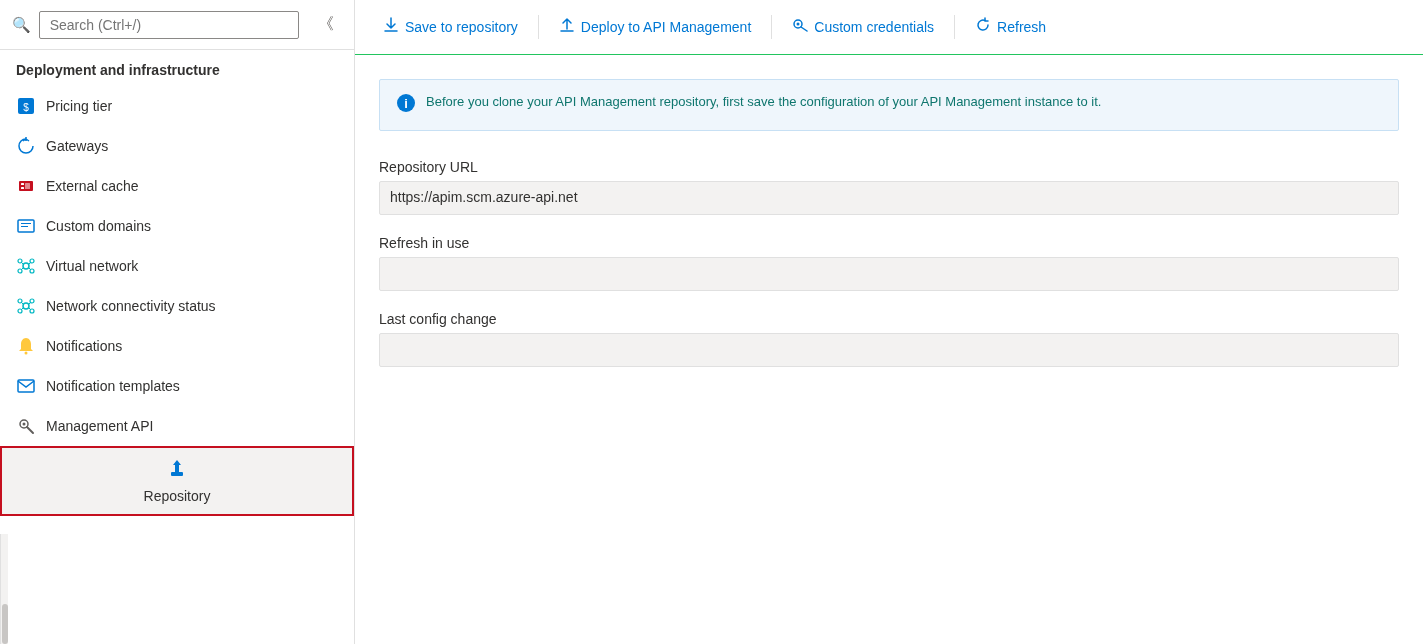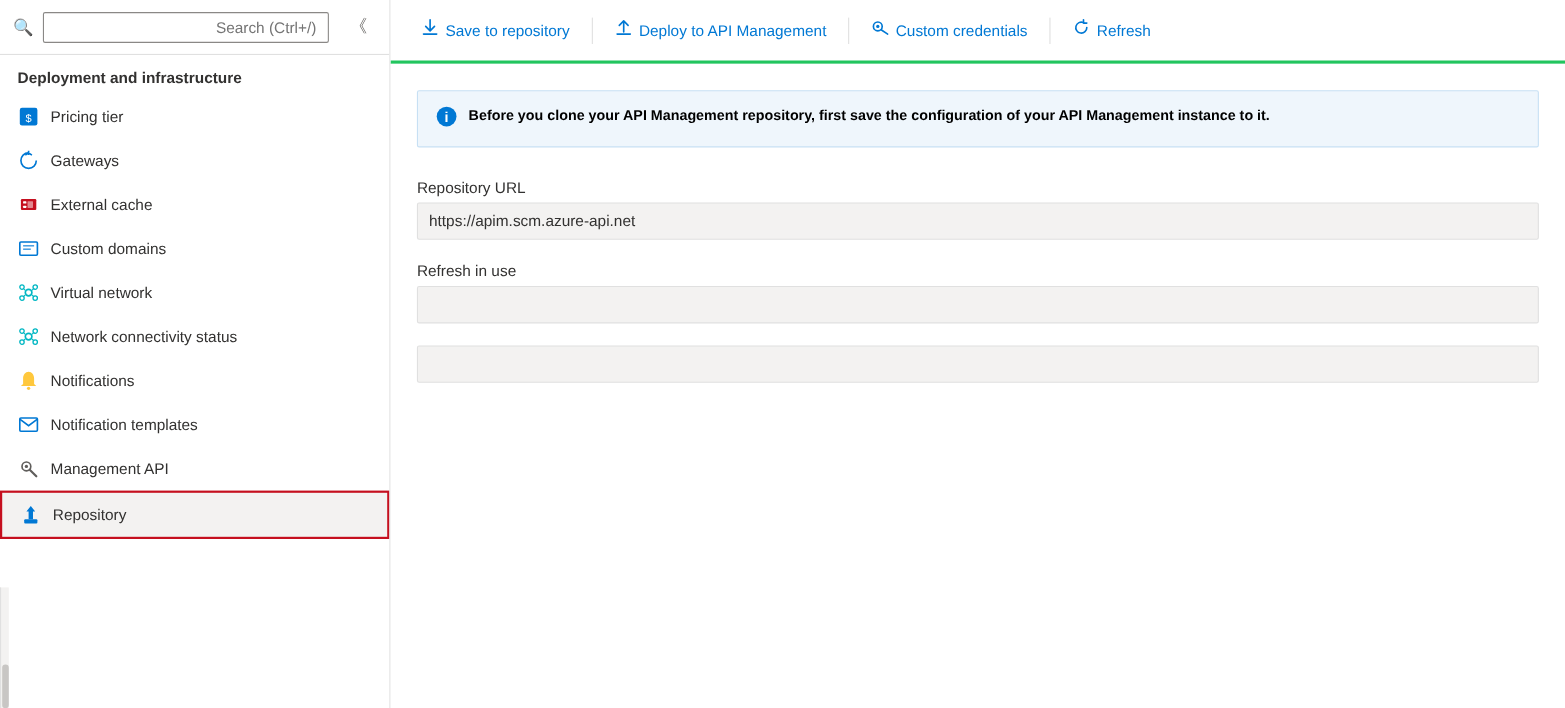--- a/index.html
+++ b/index.html
@@ -24,21 +24,20 @@
       gap: 8px;
     }
     .sidebar-search input {
       border: 1px solid #8a8886;
       border-radius: 2px;
       padding: 5px 10px;
       font-size: 14px;
       color: #605e5c;
       width: 260px;
       outline: none;
-      text-align: right;
     }
     .collapse-btn {
       margin-left: auto;
       background: none;
       border: none;
       cursor: pointer;
       color: #605e5c;
       font-size: 16px;
       padding: 4px 8px;
     }
@@ -58,20 +57,21 @@
       gap: 10px;
       padding: 10px 16px;
       cursor: pointer;
       color: #323130;
       font-size: 14px;
       position: relative;
     }
     .sidebar-item.active {
       background: #f3f2f1;
       border: 2px solid #c50f1f;
+      flex-direction: column;
     }
     .sidebar-item .icon {
       width: 20px;
       height: 20px;
       display: flex;
       align-items: center;
       justify-content: center;
       font-size: 16px;
       flex-shrink: 0;
     }
@@ -95,21 +95,21 @@
       flex: 1;
       display: flex;
       flex-direction: column;
       overflow: hidden;
     }
     .toolbar {
       display: flex;
       align-items: center;
       gap: 4px;
       padding: 10px 16px;
-      border-bottom: 3px solid #22c55e;
+      border-bottom: 1px solid #22c55e;
       background: #fff;
     }
     .toolbar-btn {
       display: flex;
       align-items: center;
       gap: 6px;
       padding: 7px 12px;
       background: none;
       border: none;
       cursor: pointer;
@@ -144,23 +144,22 @@
       margin-bottom: 28px;
     }
     .info-banner .info-icon {
       color: #0078d4;
       font-size: 18px;
       flex-shrink: 0;
       margin-top: 1px;
     }
     .info-banner .info-text {
       font-size: 13px;
-      color: #000000;
+      color: #0f766e;
       line-height: 1.5;
-      font-weight: bold;
     }
 
     .field-group {
       margin-bottom: 20px;
     }
     .field-label {
       font-size: 14px;
       font-weight: 400;
       color: #323130;
       margin-bottom: 6px;
@@ -385,17 +384,18 @@
       <div class="field-value with-url">https://apim.scm.azure-api.net</div>
     </div>
 
     <div class="field-group">
       <div class="field-label">Refresh in use</div>
       <div class="field-value"></div>
     </div>
 
 
     <div class="field-group">
+      <div class="field-label">Last config change</div>
       <div class="field-value"></div>
     </div>
 
   </div>
 </div>
 
 </body></html>

